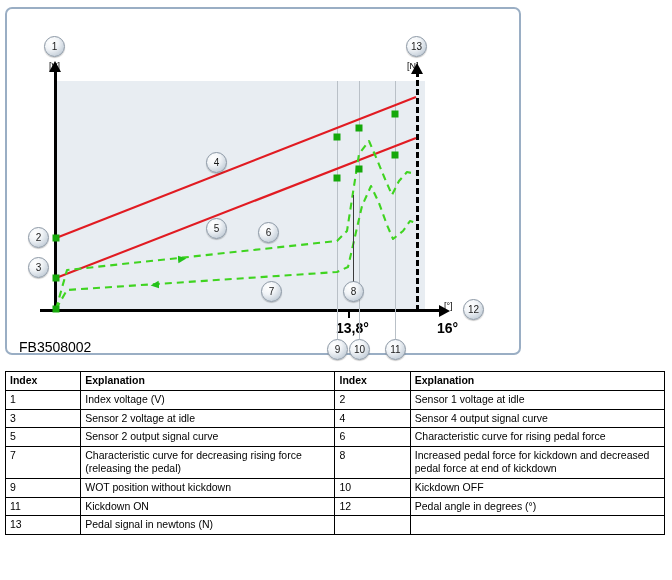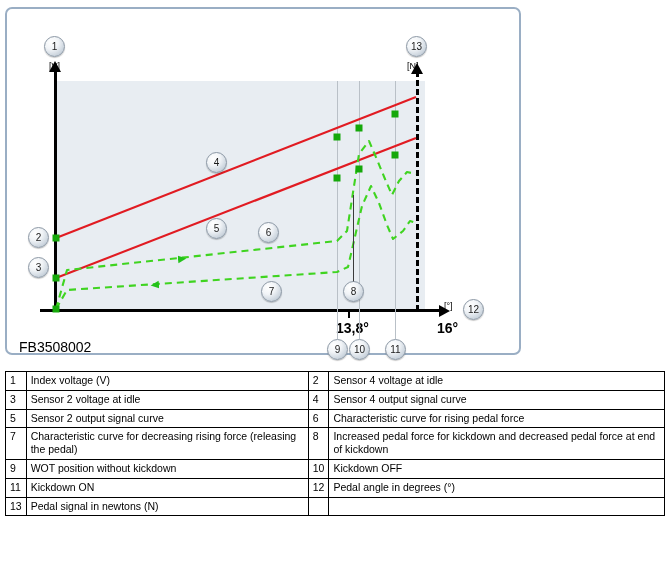--- a/index.html
+++ b/index.html
@@ -143,24 +143,30 @@
     <div class="cal" style="left:342px; top:330px;">10</div>
     <div class="cal" style="left:378px; top:330px;">11</div>
     <div class="cal" style="left:456px; top:290px;">12</div>
 
     <div class="figcode">FB3508002</div>
   </div>
 
   <table class="tbl">
     <tbody>
       <tr>
+        <td class="hd c-idx">Index</td>
+        <td class="hd c-exp">Explanation</td>
+        <td class="hd c-idx">Index</td>
+        <td class="hd c-exp">Explanation</td>
+      </tr>
+      <tr>
         <td>1</td>
         <td>Index voltage (V)</td>
         <td>2</td>
-        <td>Sensor 4 voltage at idle</td>
+        <td>Sensor 1 voltage at idle</td>
       </tr>
       <tr>
         <td>3</td>
         <td>Sensor 2 voltage at idle</td>
         <td>4</td>
         <td>Sensor 4 output signal curve</td>
       </tr>
       <tr>
         <td>5</td>
         <td>Sensor 2 output signal curve</td>

